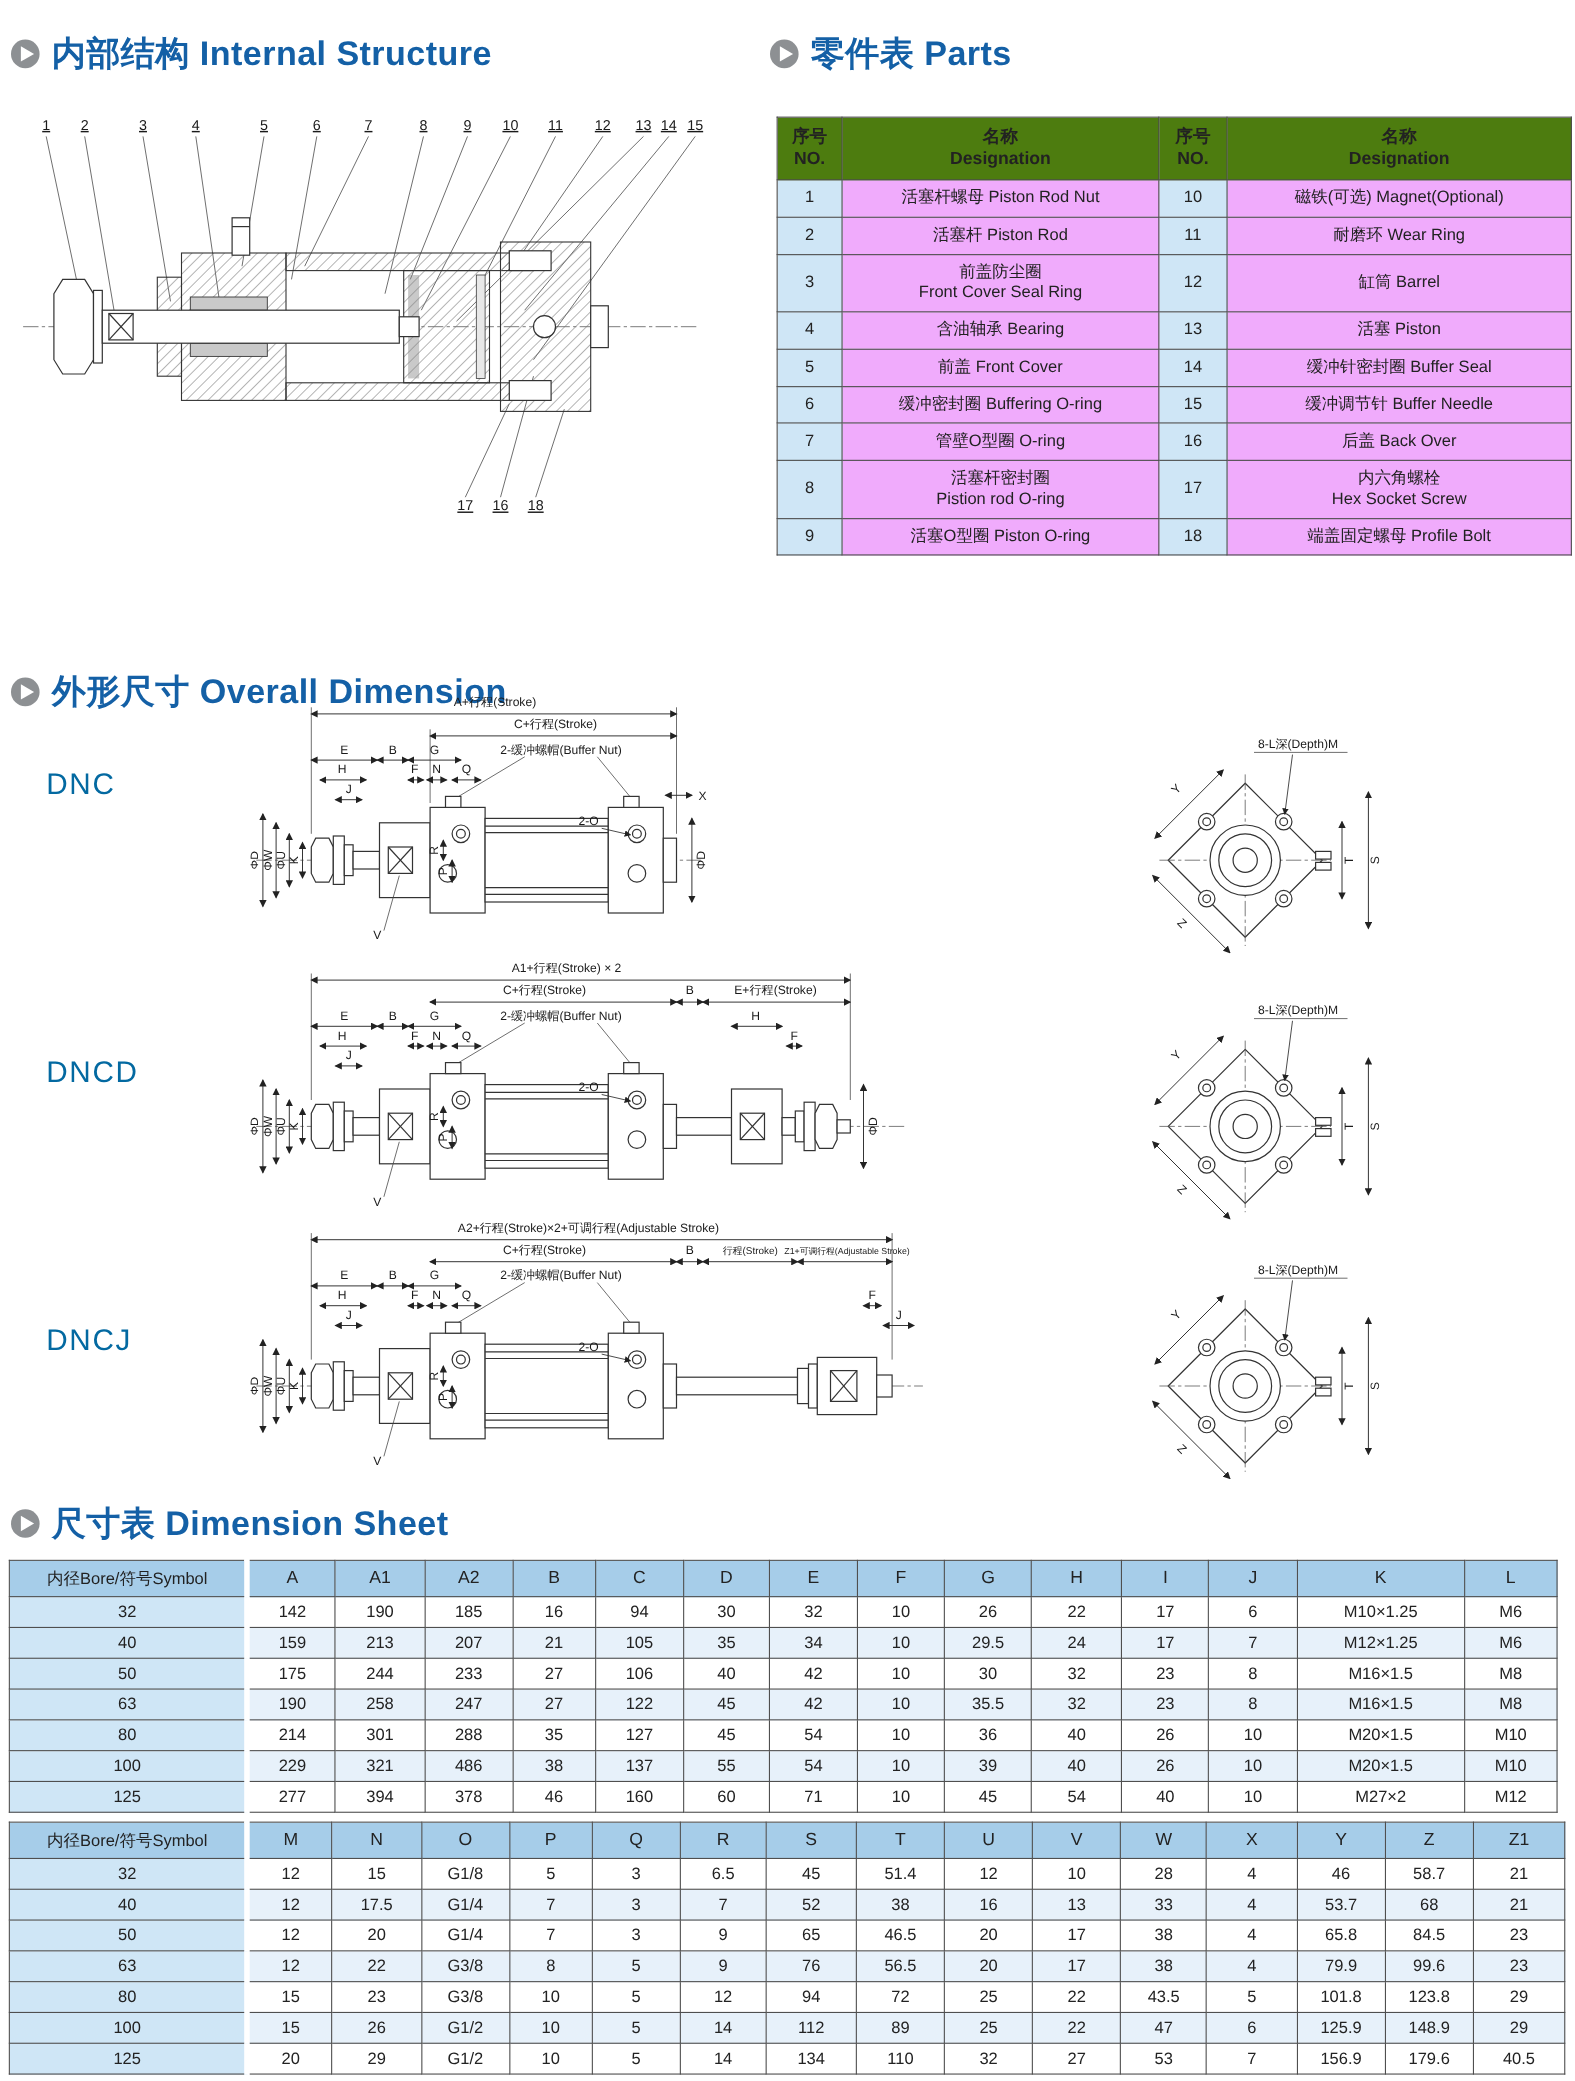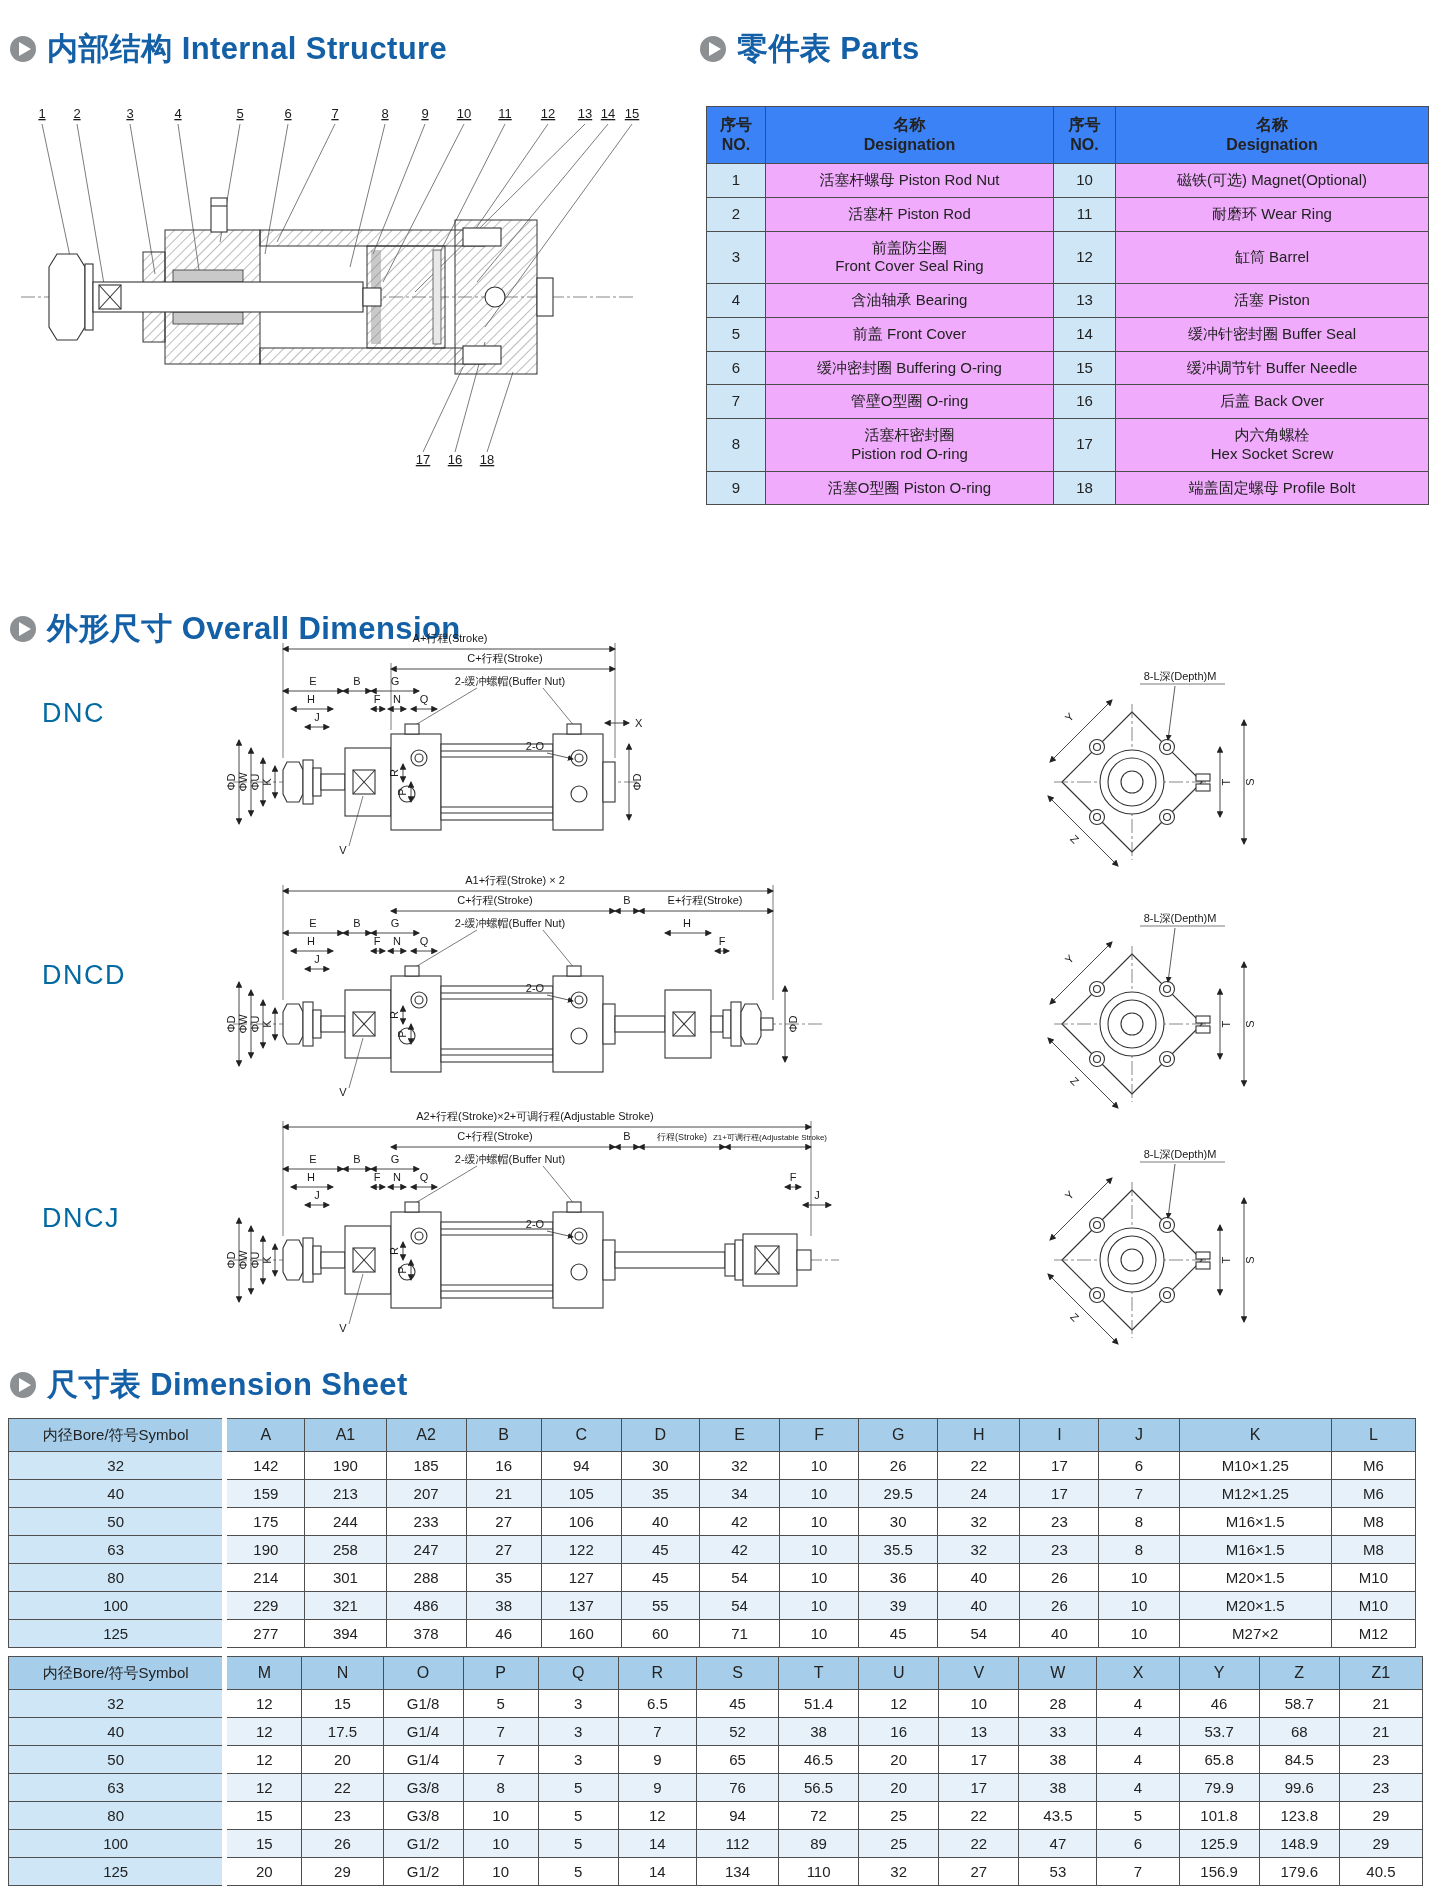--- a/index.html
+++ b/index.html
@@ -10,21 +10,21 @@
   .sec-title{position:absolute;display:flex;align-items:center;gap:11px}
   .sec-title .txt{font-size:31px;font-weight:bold;color:#1460a6;letter-spacing:.4px;white-space:nowrap}
   .bullet{width:26px;height:26px;border-radius:50%;background:#8d9093;position:relative;flex:0 0 auto}
   .bullet::after{content:"";position:absolute;left:9px;top:6px;
       border-left:12px solid #fff;border-top:7px solid transparent;border-bottom:7px solid transparent}
 
   
   table{border-collapse:collapse}
   .parts{position:absolute;left:706px;top:106px;width:722px;table-layout:fixed}
   .parts th,.parts td{border:1px solid #4c4c4c;text-align:center;vertical-align:middle}
-  .parts thead th{background:#3b82f6;font-size:16px;font-weight:bold;color:#222;height:52px;line-height:1.25;padding:2px}
+  .parts thead th{background:#4d7c0f;font-size:16px;font-weight:bold;color:#222;height:52px;line-height:1.25;padding:2px}
   .parts td{font-size:15px;background:#f0abfc;padding:7px 2px;white-space:pre-line;line-height:1.25}
   .parts td.no-cell{background:#cfe6f6}
 
   
   .dim{position:absolute;table-layout:fixed}
   .dim th,.dim td{border:1px solid #4f4f4f;text-align:center;font-size:15px;height:27px;padding:0 2px}
   .dim thead th{background:#a6cde9;font-size:16px;font-weight:normal;height:32px}
   .dim th.symhead{background:#a6cde9;font-size:15px}
   .dim td.sym{background:#cfe6f6}
   .dim tr.alt td{background:#e7f1fa}

